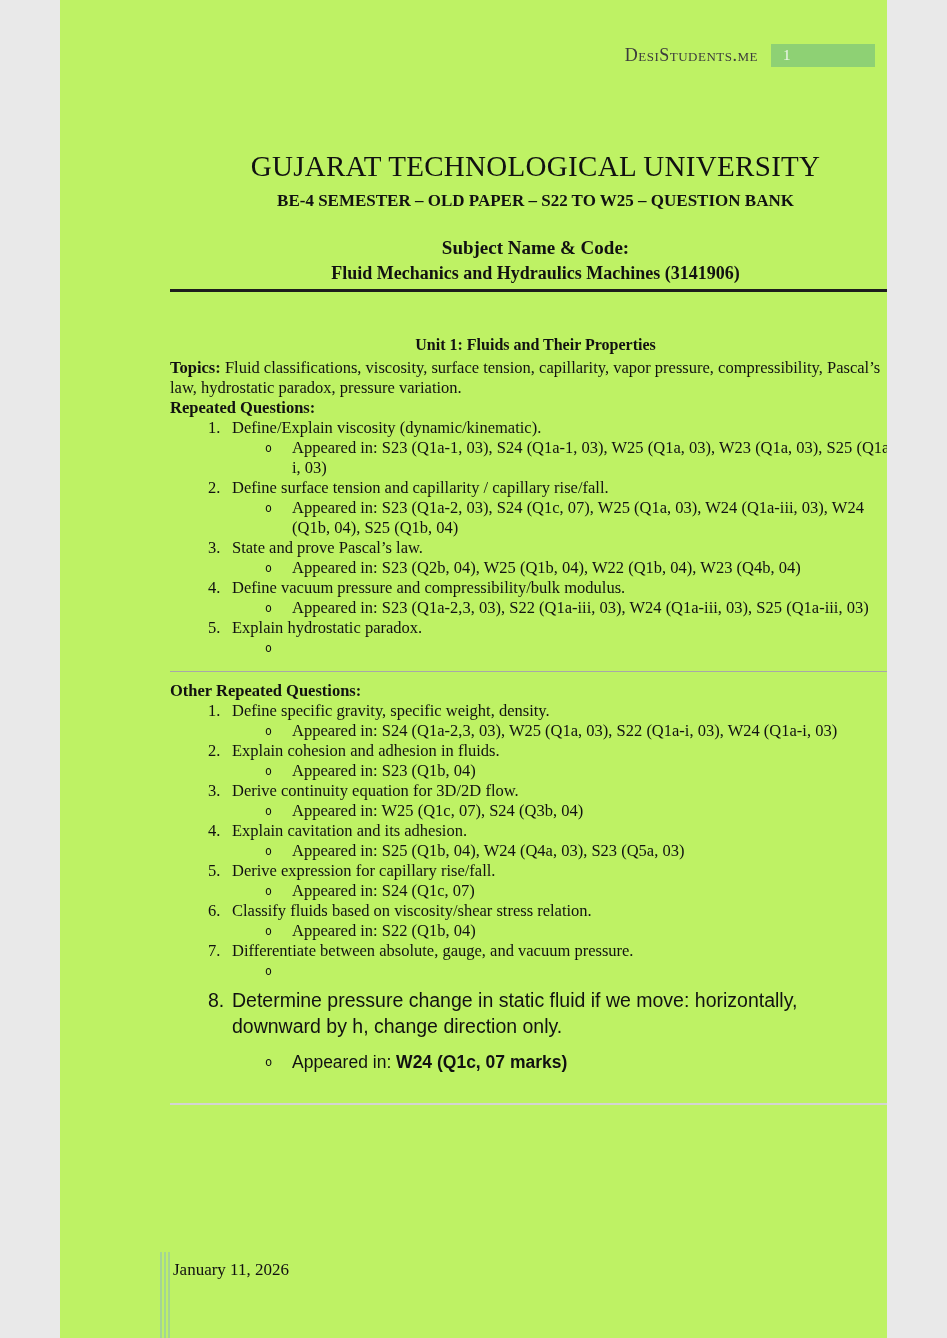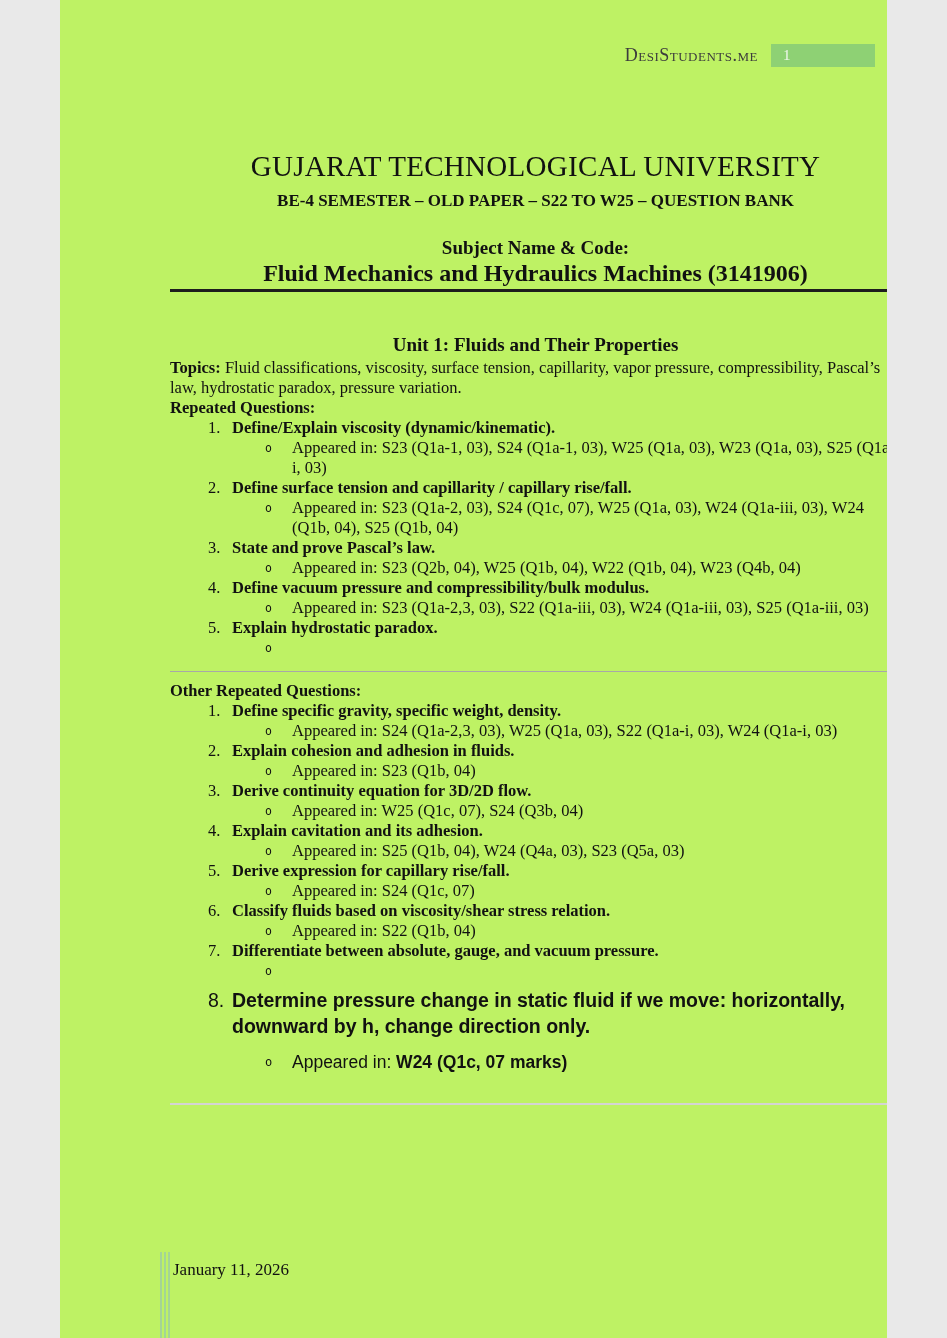--- a/index.html
+++ b/index.html
@@ -56,49 +56,49 @@
   }
   .subject-label {
     margin-top:26px;
     text-align:center;
     font-size:19px; font-weight:bold;
     line-height:22px;
   }
   .subject-name {
     margin-top:3px;
     text-align:center;
-    font-size:24px; font-weight:bold;
+    font-size:18px; font-weight:bold;
     line-height:22px;
   }
   .thick-rule {
     margin-top:5px;
     border:none;
     border-top:3px solid #1d1d1d;
     width:100%;
   }
 
   .unit-heading {
     margin-top:42px;
     text-align:center;
-    font-size:19px; font-weight:bold;
+    font-size:16px; font-weight:bold;
     line-height:22px;
   }
   .topics {
     margin-top:2px;
     font-size:16.5px; line-height:20px;
   }
   .topics b { font-weight:bold; }
   .sec-heading {
     font-size:16.5px; font-weight:bold; line-height:20px;
   }
 
   
   .q-row { display:flex; font-size:16.5px; line-height:20px; }
   .q-num  { flex:none; margin-left:38px; width:24px; }
-  .q-text { flex:1; font-weight:bold; }
+  .q-text { flex:1; font-weight:normal; }
   .a-row { display:flex; font-size:16.5px; line-height:20px; }
   .a-bullet {
     flex:none; margin-left:95px; width:27px;
     font-family:"DejaVu Sans Mono", monospace;
     font-size:11.5px; line-height:20px;
   }
   .a-text { flex:1; }
 
   .mid-divider {
     border:none;

